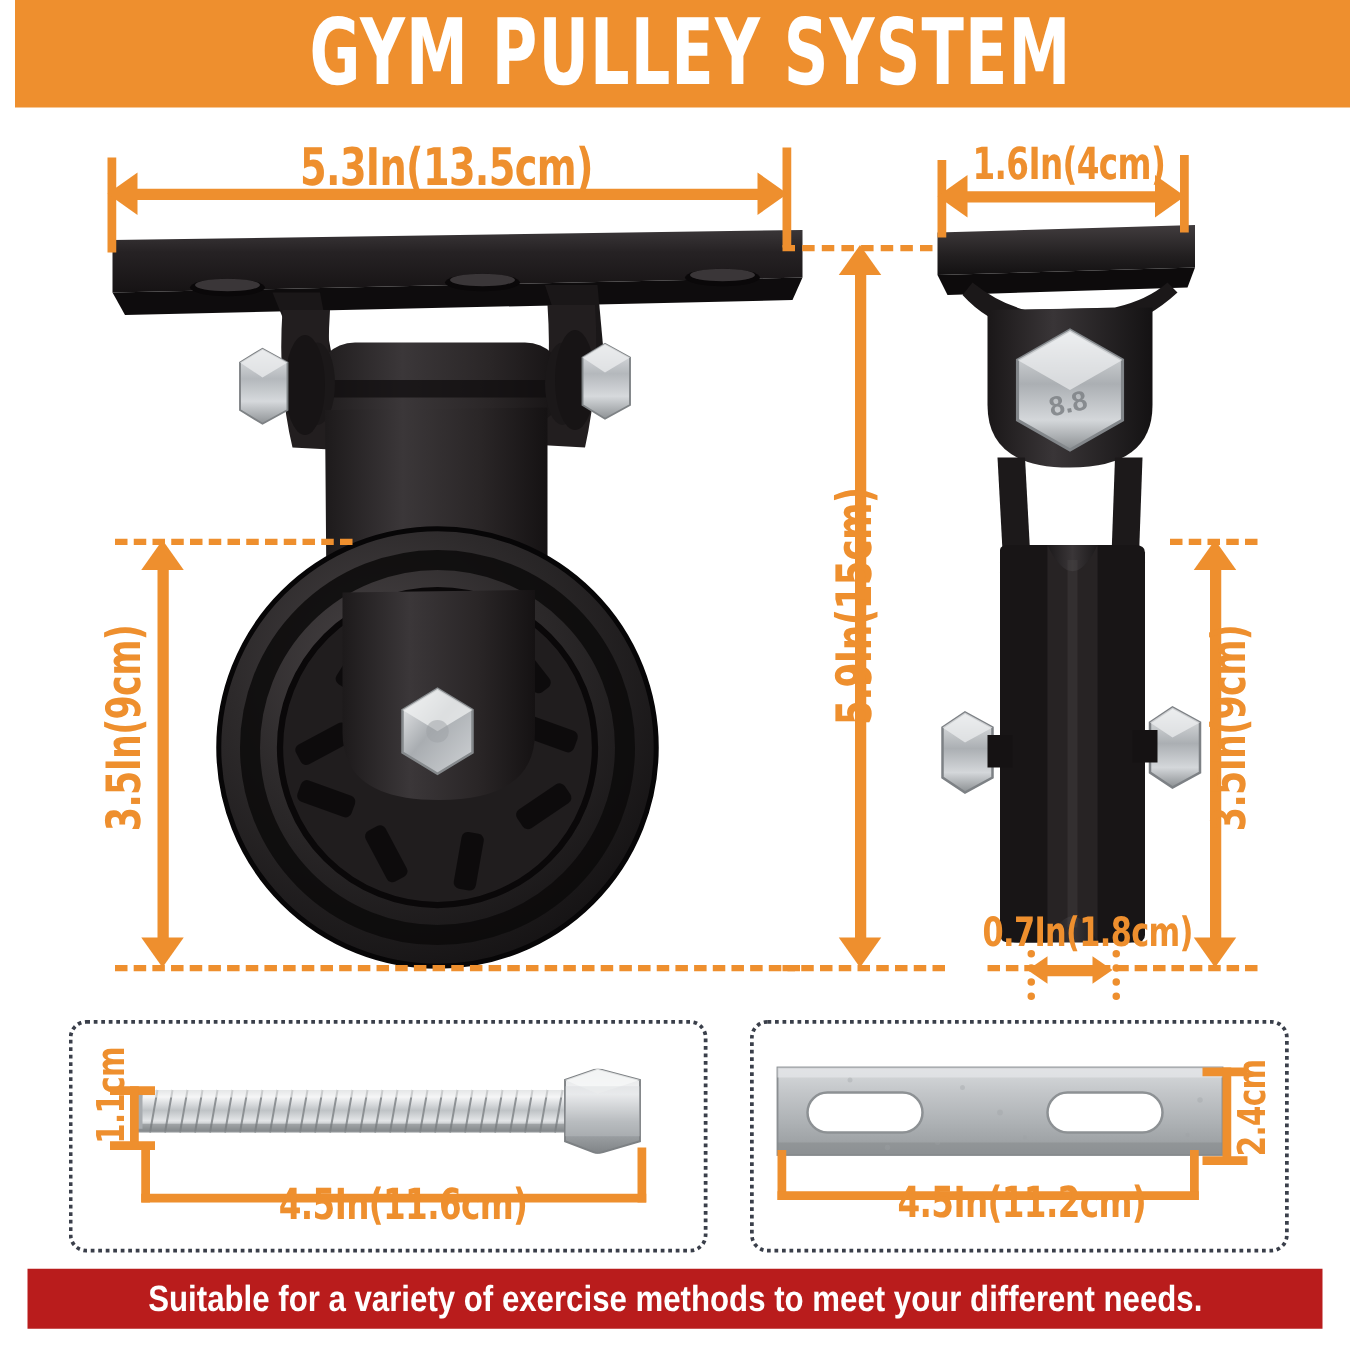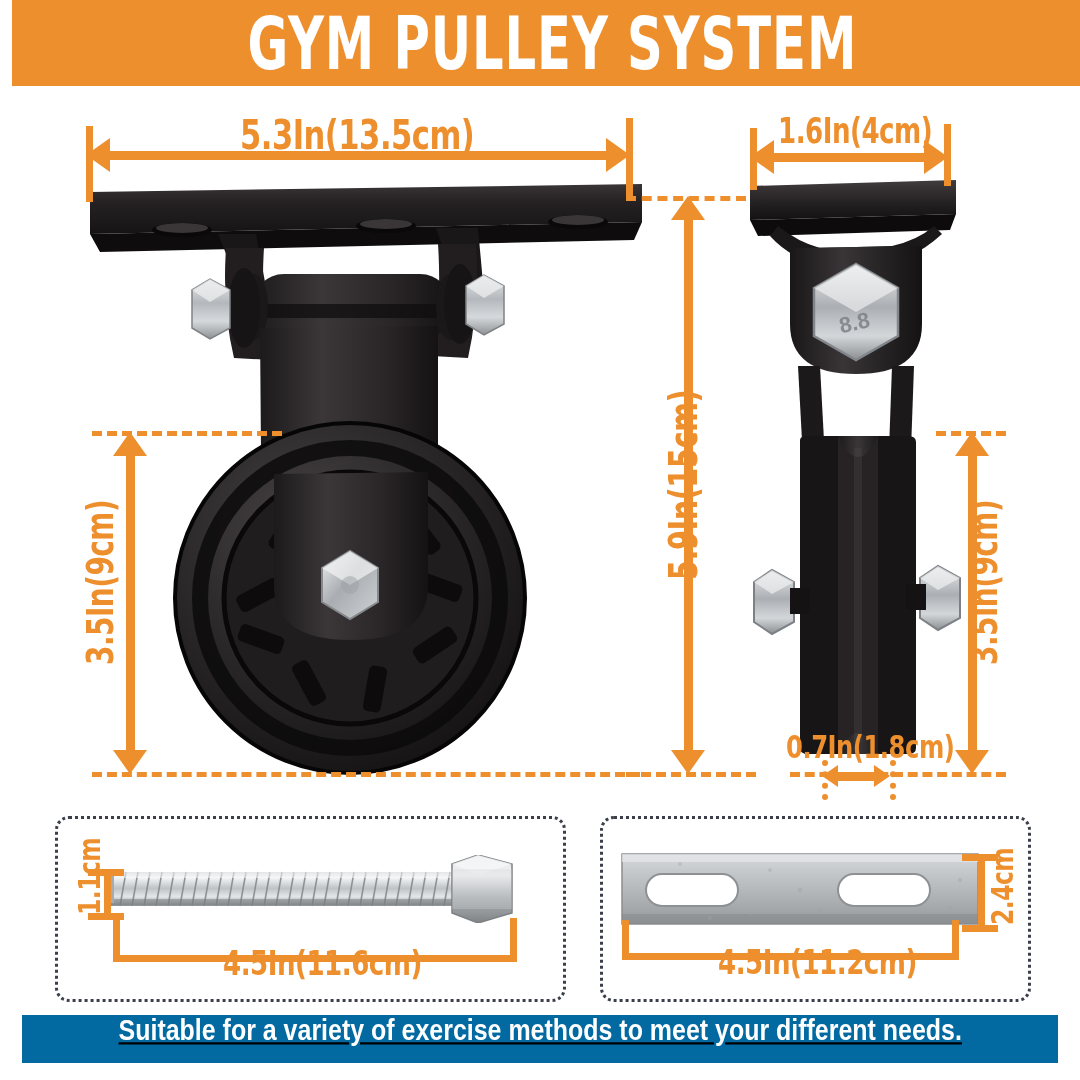--- a/index.html
+++ b/index.html
@@ -25,22 +25,22 @@
     font-size:60px;
     letter-spacing:1px;
     transform:scaleX(0.92) scaleY(1.22);
     transform-origin:center center;
     white-space:nowrap;
   }
 
   
   .footer-bar{
     position:absolute;left:22px;top:1015px;width:1036px;height:48px;
-    background:#0369a1;
-    display:flex;align-items:flex-start;justify-content:center;text-decoration:underline;
+    background:#b91c1c;
+    display:flex;align-items:center;justify-content:center;
   }
   .footer-text{
     color:#ffffff;font-weight:bold;font-size:26px;
     transform:scaleX(0.96) scaleY(1.12);
     white-space:nowrap;
   }
 
   
   .mlabel{
     position:absolute;

